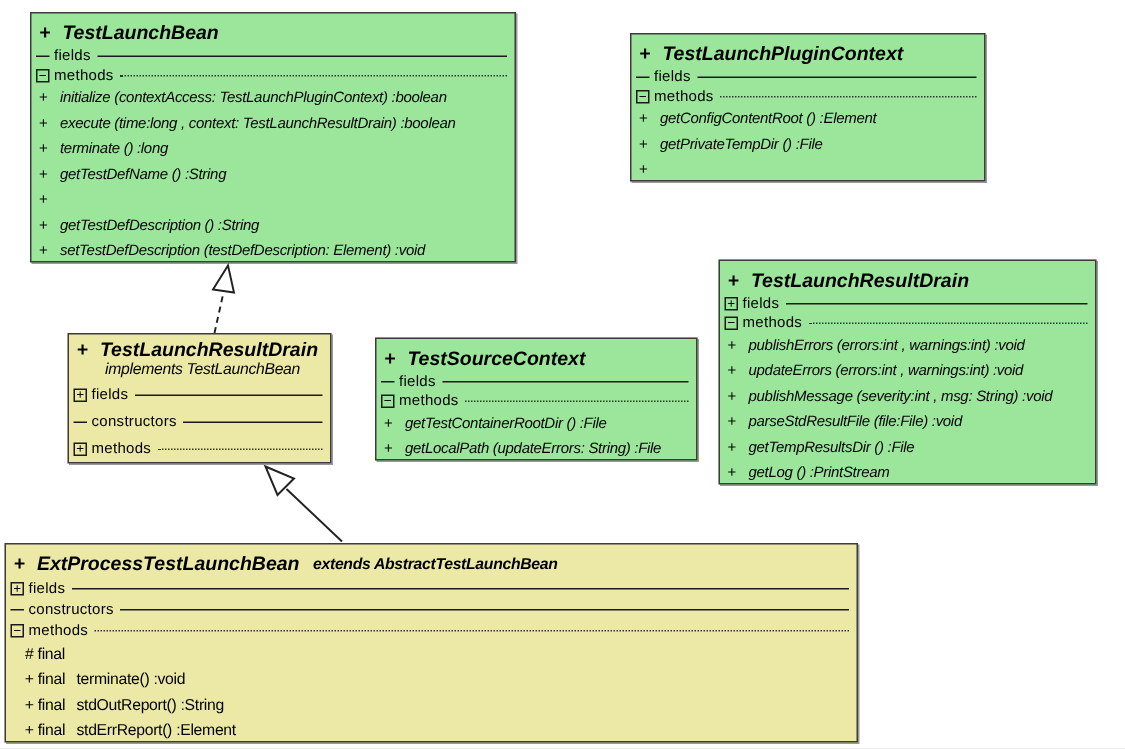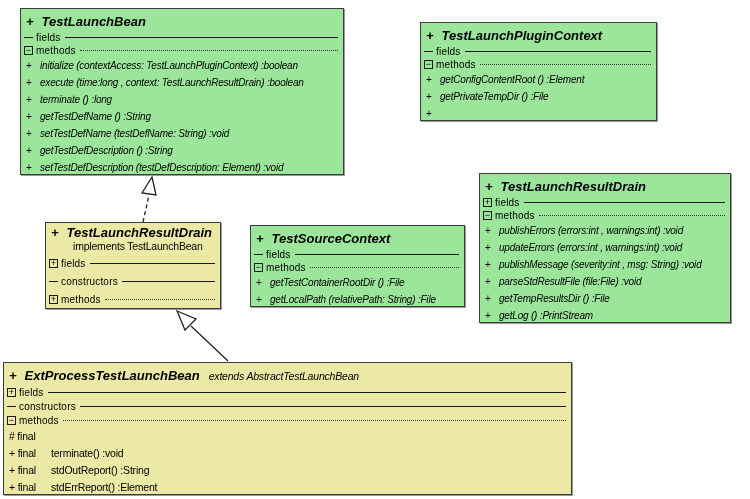--- a/index.html
+++ b/index.html
@@ -19,22 +19,22 @@
   }
   .green  { background:#9ce69c; }
   .yellow { background:#ece9a6; }
 
   .title-row {
     display:flex; align-items:center; white-space:nowrap;
     height:19px; padding:3px 4px 0 5px;
     font-weight:bold; font-style:italic; font-size:13px;
   }
   .vis { font-style:italic; margin-right:8px; }
-  .annot-inline { font-weight:normal; font-size:10.5px; margin-left:9px; letter-spacing:-0.2px; }
-  .annot-row { font-size:10.5px; height:14px; padding-left:14px; letter-spacing:-0.2px;margin-left:13px; }
+  .annot-inline { font-weight:bold; font-size:10.5px; margin-left:9px; letter-spacing:-0.2px; }
+  .annot-row { font-style:italic; font-size:10.5px; height:14px; padding-left:24px; letter-spacing:-0.2px; }
 
   .sec-row { display:flex; align-items:center; height:13px; padding:0 3px; font-size:10px; }
   .icon { flex:0 0 auto; margin-right:3px; }
   .icon.dash { width:9px; height:0; border-top:1px solid #1a1a1a; }
   .icon.boxed {
     width:9px; height:9px; border:1px solid #1a1a1a; box-sizing:border-box;
     font-size:9px; line-height:7px; text-align:center; font-style:normal; font-weight:normal;
   }
   .icon.boxed.plus::before  { content:"+"; }
   .icon.boxed.minus::before { content:"\2212"; }
@@ -56,21 +56,21 @@
   .c0 { left:20px;  top:8px;   width:324px; height:167px; }
   .c1 { left:420px; top:22px;  width:237px; height:99px;  }
   .c2 { left:479px; top:173px; width:252px; height:150px; }
   .c3 { left:45px;  top:222px; width:176px; height:87px;  }
   .c4 { left:250px; top:225px; width:215px; height:82px;  }
   .c5 { left:3px;   top:362px; width:569px; height:133px; }
 
   .c3 .title-row { height:15px; padding-top:2px; }
   .c3 .sec-row { height:18px; }
   .c5 .sec-row { height:14px; }
-  .c5 .member-row { font-size:10.5px; }
+  .c5 .member-row { font-size:10.5px;text-align:center; }
 
   svg.connectors { position:absolute; inset:0; pointer-events:none; }
 </style>
 </head>
 <body>
 
 <div class="canvas">
 
   <div class="uml-class green c0">
     <div class="title-row">
@@ -98,21 +98,20 @@
     <div class="member-row">
       <span class="marker">+</span>
       <span class="mtext">terminate () :long</span>
     </div>
     <div class="member-row">
       <span class="marker">+</span>
       <span class="mtext">getTestDefName () :String</span>
     </div>
     <div class="member-row">
       <span class="marker">+</span>
-      <span class="mtext">setTestDefName (testDefName: String) :void</span>
     </div>
     <div class="member-row">
       <span class="marker">+</span>
       <span class="mtext">getTestDefDescription () :String</span>
     </div>
     <div class="member-row">
       <span class="marker">+</span>
       <span class="mtext">setTestDefDescription (testDefDescription: Element) :void</span>
     </div>
   </div>
@@ -223,21 +222,21 @@
       <span class="icon boxed minus"></span>
       <span class="sec-label">methods</span>
       <span class="rule dotted"></span>
     </div>
     <div class="member-row">
       <span class="marker">+</span>
       <span class="mtext">getTestContainerRootDir () :File</span>
     </div>
     <div class="member-row">
       <span class="marker">+</span>
-      <span class="mtext">getLocalPath (relativePath: String) :File</span>
+      <span class="mtext">getLocalPath (updateErrors: String) :File</span>
     </div>
   </div>
 
   <div class="uml-class yellow c5">
     <div class="title-row">
       <span class="vis">+</span>
       <span class="cname">ExtProcessTestLaunchBean</span>
       <span class="annot-inline">extends AbstractTestLaunchBean</span>
     </div>
     <div class="sec-row">

